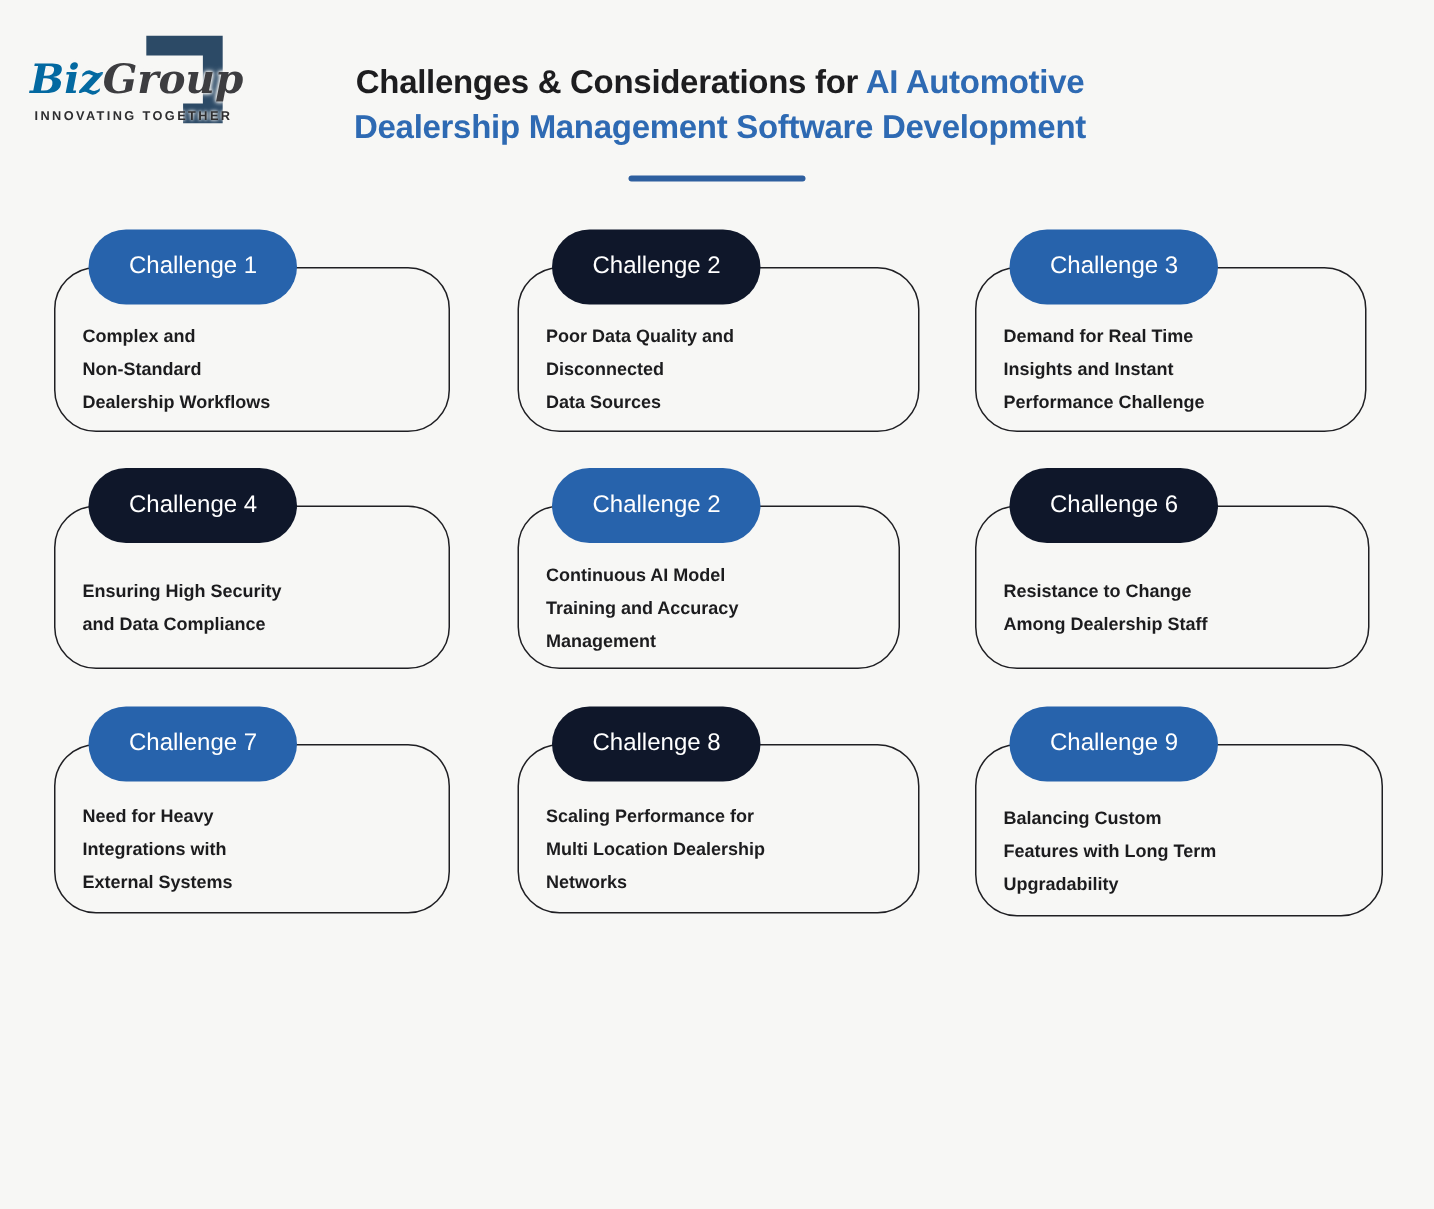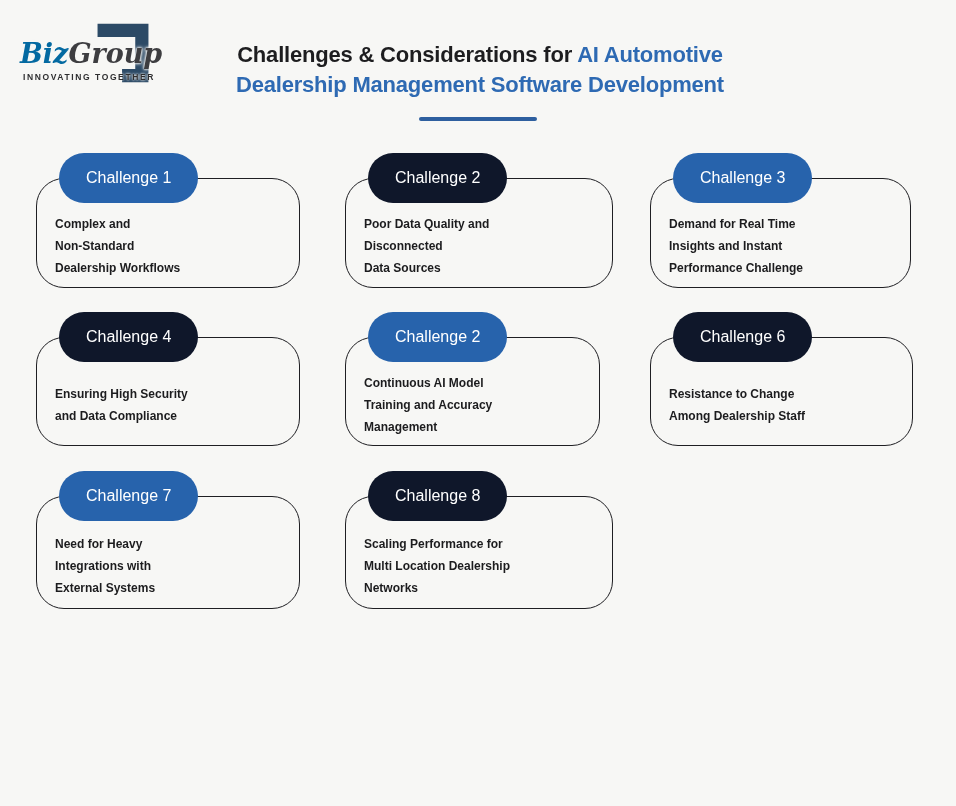--- a/index.html
+++ b/index.html
@@ -146,15 +146,21 @@
 External Systems</div>
   </div>
 
   <div class="card c8">
     <div class="badge" data-variant="light">Challenge 8</div>
     <div class="card-text">Scaling Performance for
 Multi Location Dealership
 Networks</div>
   </div>
 
+  <div class="card c9">
+    <div class="badge" data-variant="dark">Challenge 9</div>
+    <div class="card-text">Balancing Custom
+Features with Long Term
+Upgradability</div>
+  </div>
 
 
 </div>
 
 </body></html>

